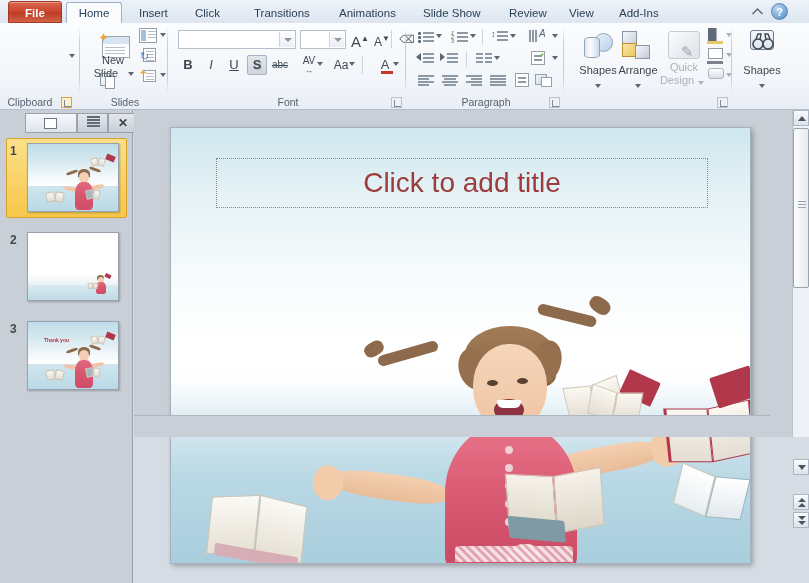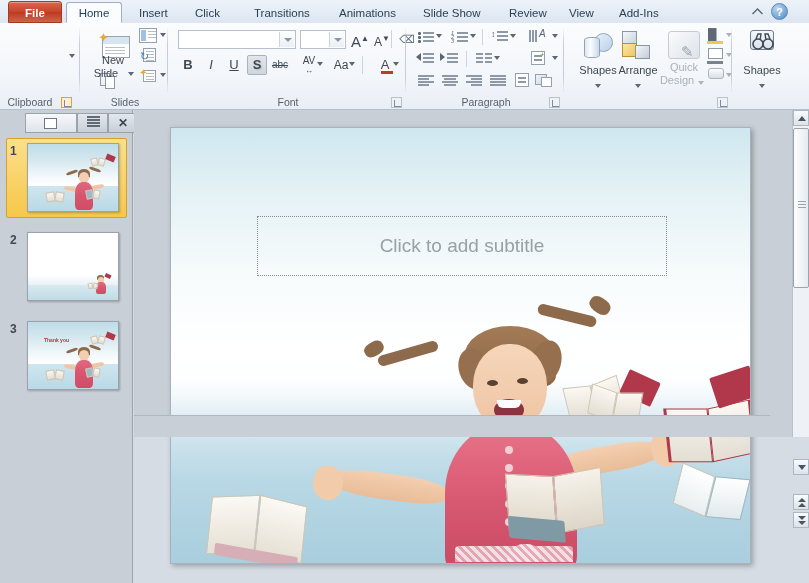--- a/index.html
+++ b/index.html
@@ -741,22 +741,22 @@
           <div style="position:absolute;left:0;bottom:-8px;width:56px;height:22px;background:#7f9aa4;transform:skewY(9deg);border-radius:2px"></div>
         </div>
 
         <div class="book" style="left:38px;top:370px;width:96px;height:58px;transform:rotate(6deg)">
           <div class="bk-l" style="left:0;width:48px;background:linear-gradient(to bottom,#fbf9f4,#e6e0d4);transform:skewY(-8deg)"></div>
           <div class="bk-r" style="left:48px;width:48px;background:linear-gradient(to bottom,#fbf9f4,#e6e0d4);transform:skewY(8deg)"></div>
           <div style="position:absolute;left:8px;bottom:-6px;width:84px;height:12px;background:#d7aeb6;transform:skewY(4deg);border-radius:2px"></div>
         </div>
       </div>
 
-      <div class="ph ph-sub">
-        <span>Click to add subtitle</span>
+      <div class="ph ph-title">
+        <span>Click to add title</span>
       </div>
     </div>
   </div>
 
   <div class="bottomstrip"></div>
   <div class="outerright"></div>
 
   <div class="vscroll">
     <div class="sbtn" style="top:0">
         <span class="arr up"></span>

